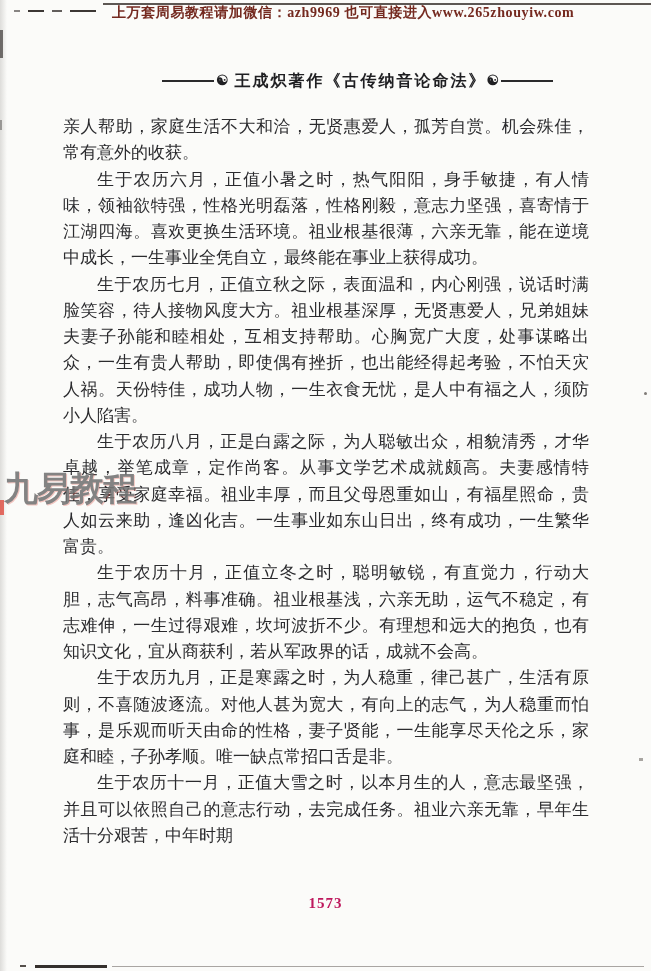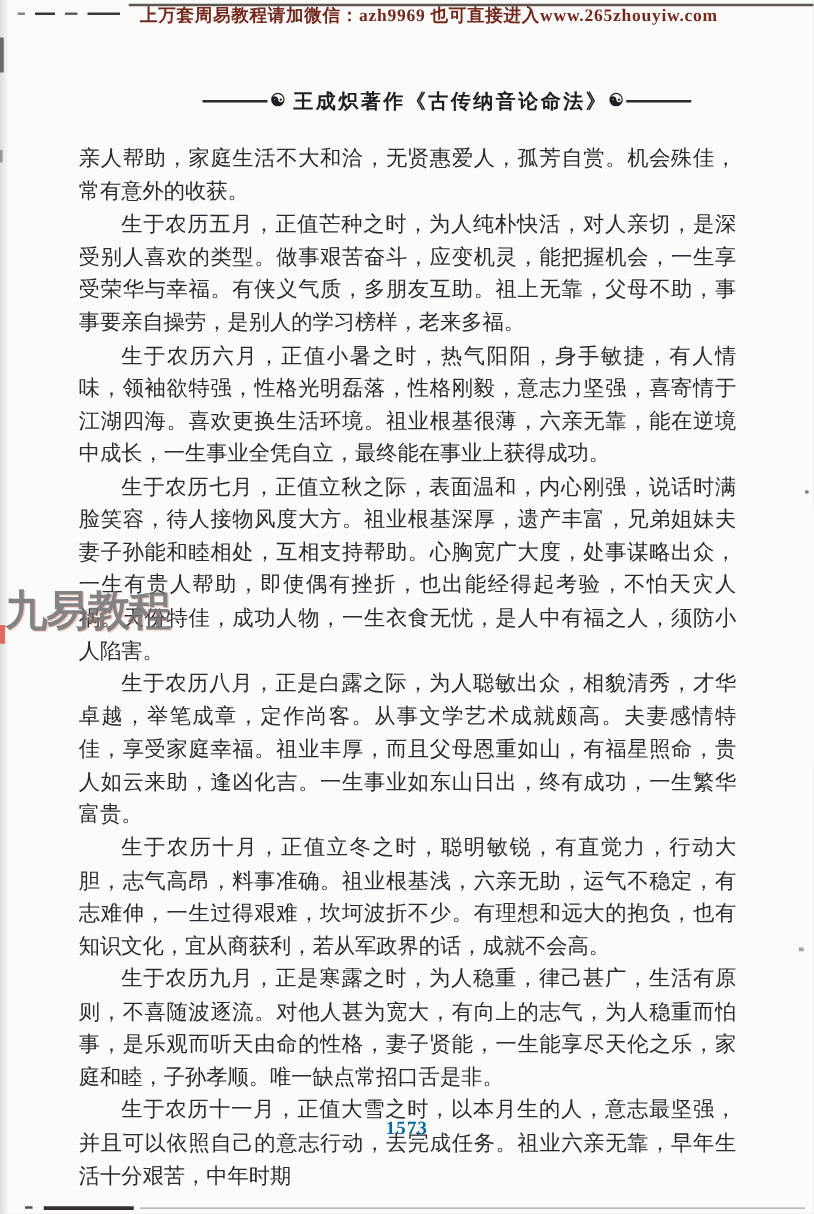--- a/index.html
+++ b/index.html
@@ -46,21 +46,21 @@
     position:absolute;top:466px;left:4px;
     font-family:"DejaVu Sans","Liberation Sans",sans-serif;
     font-size:34px;font-weight:bold;letter-spacing:-1px;
     color:#737373;opacity:.88;white-space:nowrap;
     text-shadow:1px 1px 0 rgba(224,74,62,.35);
   }
   
   .page-number{
     position:absolute;top:895px;left:0;width:100%;
     text-align:center;font-size:15px;font-weight:bold;
-    color:#0369a1;letter-spacing:1px;
+    color:#be185d;letter-spacing:1px;
   }
   .bottom-line-dark{position:absolute;bottom:3px;left:35px;width:72px;height:3px;background:#35302d;}
   .bottom-line-light{position:absolute;bottom:4px;left:112px;width:532px;height:1.5px;background:#8d8884;opacity:.75;}
   .bottom-dot{position:absolute;bottom:4px;left:20px;width:6px;height:2px;background:#55504c;}
   
   .gutter{position:absolute;left:0;top:0;width:7px;height:100%;
     background:linear-gradient(to right,rgba(40,35,30,.14),rgba(40,35,30,0));}
   .spec1{position:absolute;left:0;top:30px;width:3px;height:28px;background:#2e2a28;opacity:.65;}
   .spec2{position:absolute;left:0;top:120px;width:2px;height:10px;background:#2e2a28;opacity:.4;}
   .spec-red{position:absolute;left:0;top:500px;width:4px;height:15px;background:#e04a3e;opacity:.8;}
@@ -79,23 +79,22 @@
   <div class="top-dash d3"></div>
   <div class="promo">上万套周易教程请加微信：azh9969  也可直接进入www.265zhouyiw.com</div>
 
   <div class="book-title">
     <span class="title-rule"></span><span class="ornament">☯</span>
     <span>王成炽著作《古传纳音论命法》</span><span class="ornament">☯</span><span class="title-rule"></span>
   </div>
 
   <div class="body-text">
     <p class="first">亲人帮助，家庭生活不大和洽，无贤惠爱人，孤芳自赏。机会殊佳，常有意外的收获。</p>
-    <p>生于农历五月，正值芒种之时，为人纯朴快活，对人亲切，是深受别人喜欢的类型。做事艰苦奋斗，应变机灵，能把握机会，一生享受荣华与幸福。有侠义气质，多朋友互助。祖上无靠，父母不助，事事要亲自操劳，是别人的学习榜样，老来多福。</p>
     <p>生于农历六月，正值小暑之时，热气阳阳，身手敏捷，有人情味，领袖欲特强，性格光明磊落，性格刚毅，意志力坚强，喜寄情于江湖四海。喜欢更换生活环境。祖业根基很薄，六亲无靠，能在逆境中成长，一生事业全凭自立，最终能在事业上获得成功。</p>
-    <p>生于农历七月，正值立秋之际，表面温和，内心刚强，说话时满脸笑容，待人接物风度大方。祖业根基深厚，遗产丰富，兄弟姐妹夫妻子孙能和睦相处，互相支持帮助。心胸宽广大度，处事谋略出众，一生有贵人帮助，即使偶有挫折，也出能经得起考验，不怕天灾人祸。天份特佳，成功人物，一生衣食无忧，是人中有福之人，须防小人陷害。</p>
+    <p>生于农历七月，正值立秋之际，表面温和，内心刚强，说话时满脸笑容，待人接物风度大方。祖业根基深厚，无贤惠爱人，兄弟姐妹夫妻子孙能和睦相处，互相支持帮助。心胸宽广大度，处事谋略出众，一生有贵人帮助，即使偶有挫折，也出能经得起考验，不怕天灾人祸。天份特佳，成功人物，一生衣食无忧，是人中有福之人，须防小人陷害。</p>
     <p>生于农历八月，正是白露之际，为人聪敏出众，相貌清秀，才华卓越，举笔成章，定作尚客。从事文学艺术成就颇高。夫妻感情特佳，享受家庭幸福。祖业丰厚，而且父母恩重如山，有福星照命，贵人如云来助，逢凶化吉。一生事业如东山日出，终有成功，一生繁华富贵。</p>
     <p>生于农历十月，正值立冬之时，聪明敏锐，有直觉力，行动大胆，志气高昂，料事准确。祖业根基浅，六亲无助，运气不稳定，有志难伸，一生过得艰难，坎坷波折不少。有理想和远大的抱负，也有知识文化，宜从商获利，若从军政界的话，成就不会高。</p>
     <p>生于农历九月，正是寒露之时，为人稳重，律己甚广，生活有原则，不喜随波逐流。对他人甚为宽大，有向上的志气，为人稳重而怕事，是乐观而听天由命的性格，妻子贤能，一生能享尽天伦之乐，家庭和睦，子孙孝顺。唯一缺点常招口舌是非。</p>
     <p>生于农历十一月，正值大雪之时，以本月生的人，意志最坚强，并且可以依照自己的意志行动，去完成任务。祖业六亲无靠，早年生活十分艰苦，中年时期</p>
   </div>
 
   <div class="watermark">九易教程</div>
 
   <div class="page-number">1573</div>
   <div class="bottom-dot"></div>

